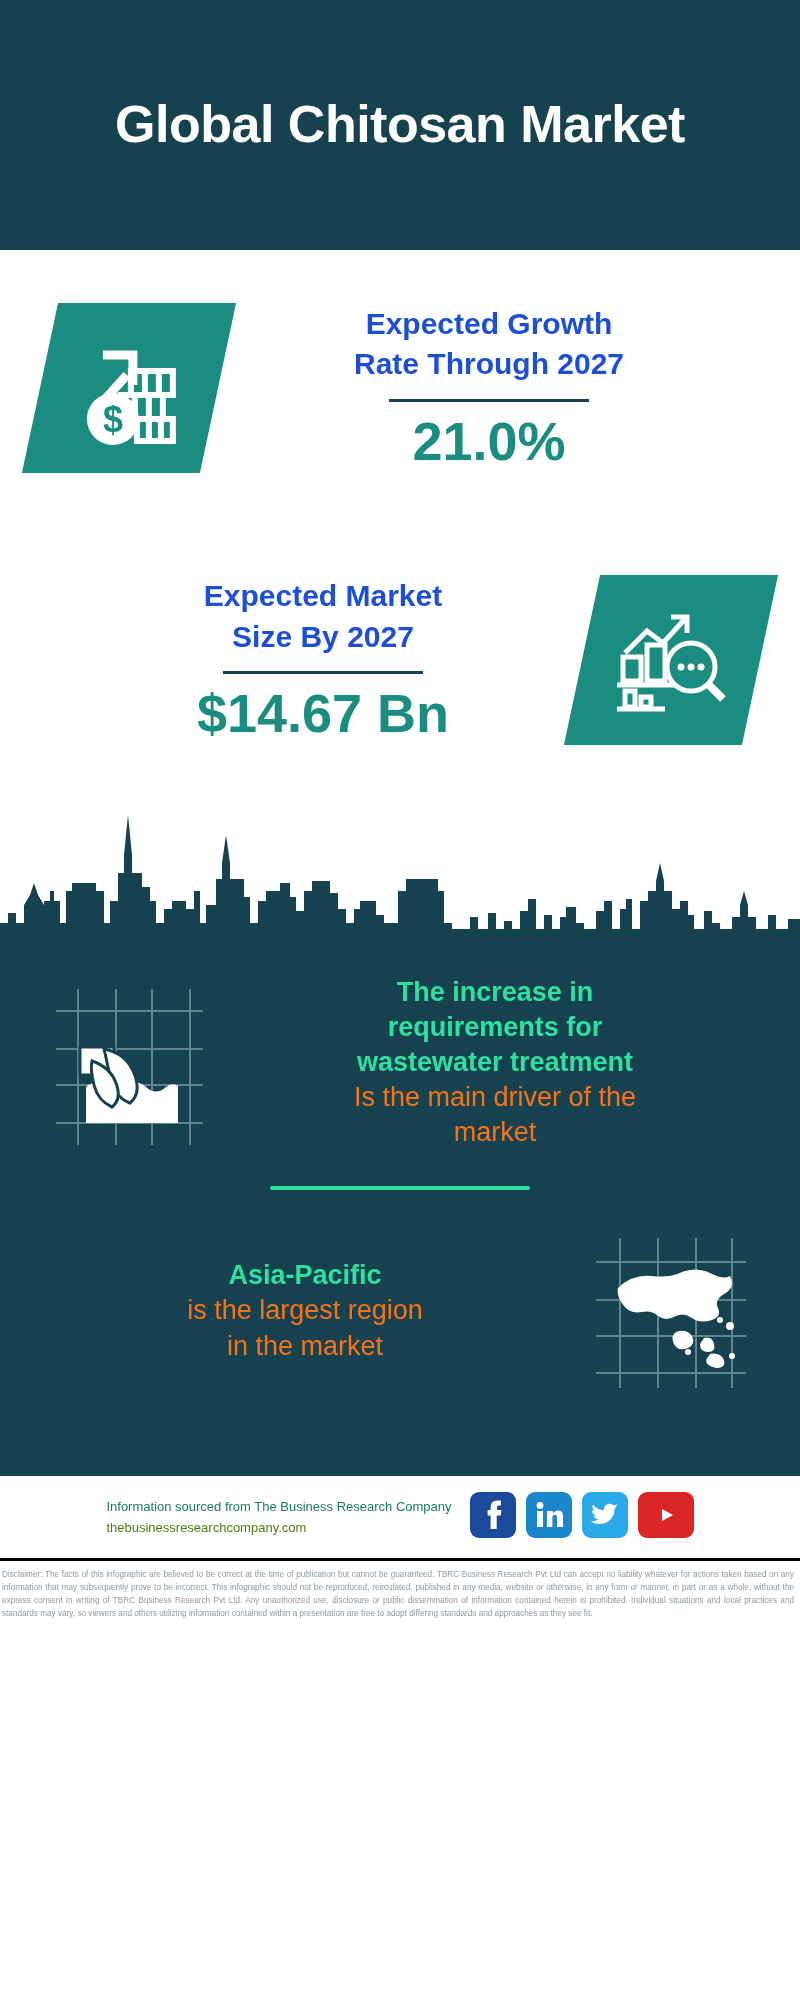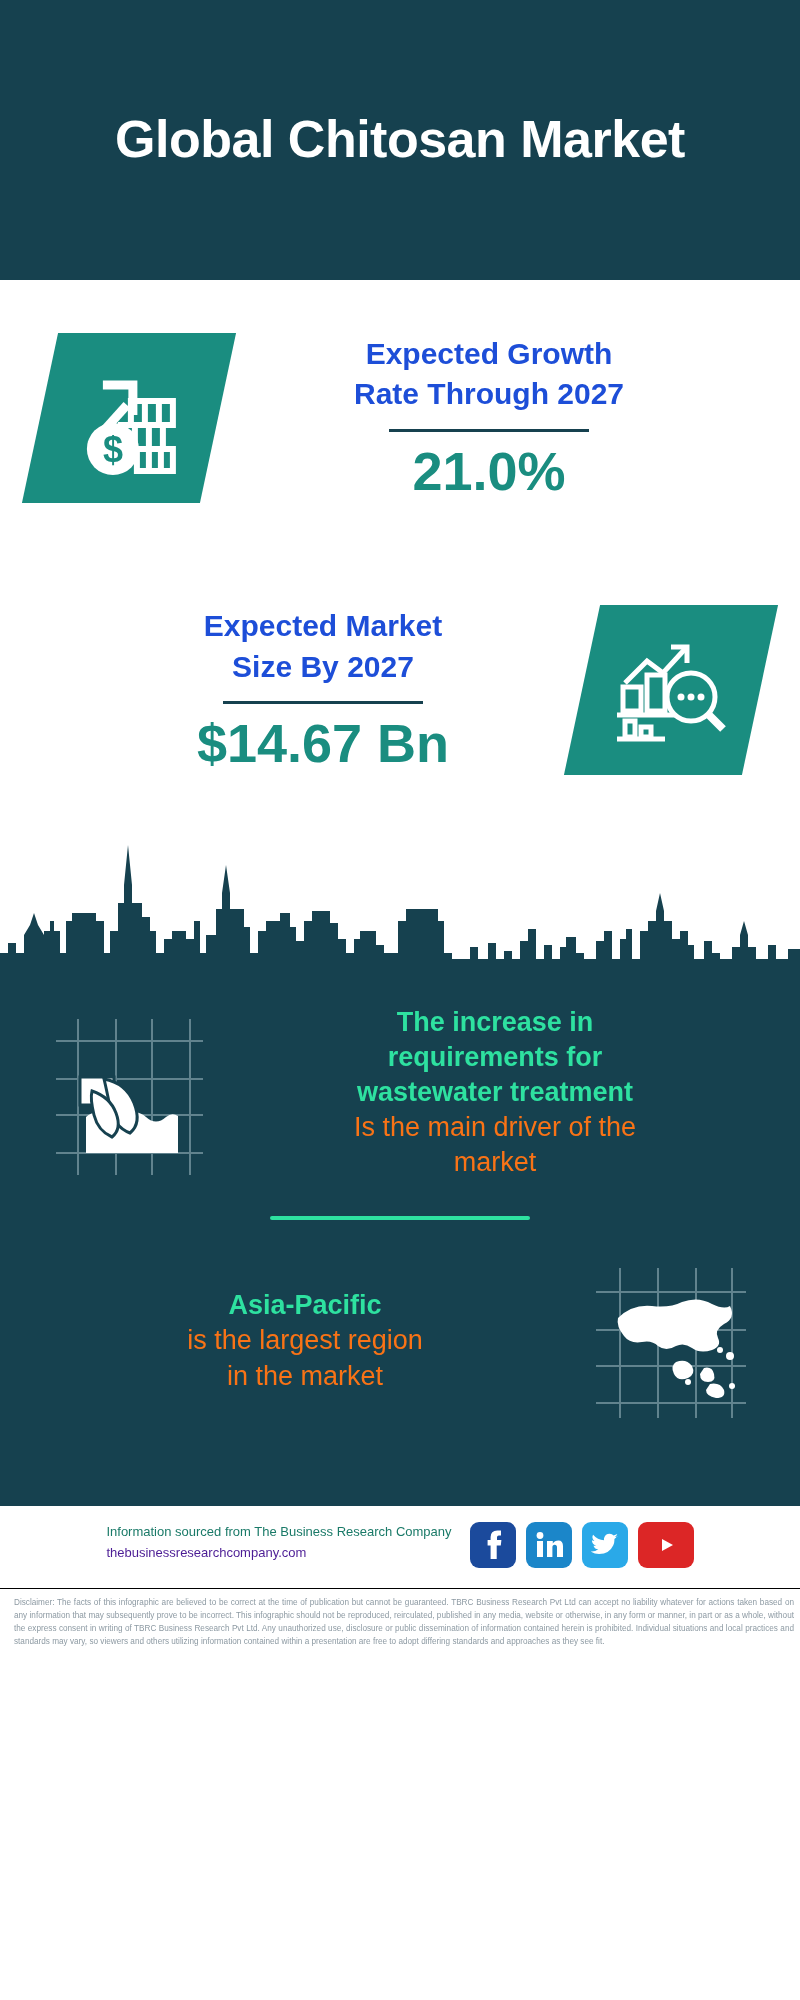--- a/index.html
+++ b/index.html
@@ -15,21 +15,21 @@
     width:800px;
     min-height:2000px;
     position:relative;
     overflow:hidden;
     background:#ffffff;
   }
 
   
   .header {
     background:#16414f;
-    height:280px;
+    height:250px;
     display:flex;
     align-items:center;
     justify-content:center;
     padding:0 40px;
   }
   .header-title {
     color:#ffffff;
     font-size:52px;
     font-weight:bold;
     letter-spacing:-0.5px;
@@ -124,40 +124,40 @@
     background:#2ee1a0;
     margin:26px auto 18px auto;
     border-radius:2px;
   }
 
   
   .footer {
     background:#ffffff;
     padding:16px 30px 20px 30px;
     display:flex;
-    align-items:flex-start;
+    align-items:flex-end;
     justify-content:center;
     gap:18px;
     border-top:3px solid #16414f;
   }
   .source-text { text-align:left; }
   .source-line1 { color:#1a7a68; font-size:13px; line-height:1.6; }
-  .source-line2 { color:#4c1d95; font-size:13px; line-height:1.6; }
+  .source-line2 { color:#4d7c0f; font-size:13px; line-height:1.6; }
   .social { display:flex; gap:10px; align-items:center; }
   .soc {
     width:46px; height:46px;
     border-radius:9px;
     display:flex; align-items:center; justify-content:center;
   }
   .soc svg { display:block; }
 
   
   .disclaimer {
-    border-top:1px solid #000000;
-    padding:8px 6px 10px 14px;
+    border-top:3px solid #000000;
+    padding:8px 6px 10px 2px;
     color:#8d9aa3;
     font-size:8.2px;
     line-height:1.55;
     text-align:justify;
     font-family:"Liberation Sans", sans-serif;
   }
 </style>
 </head>
 <body>
 

